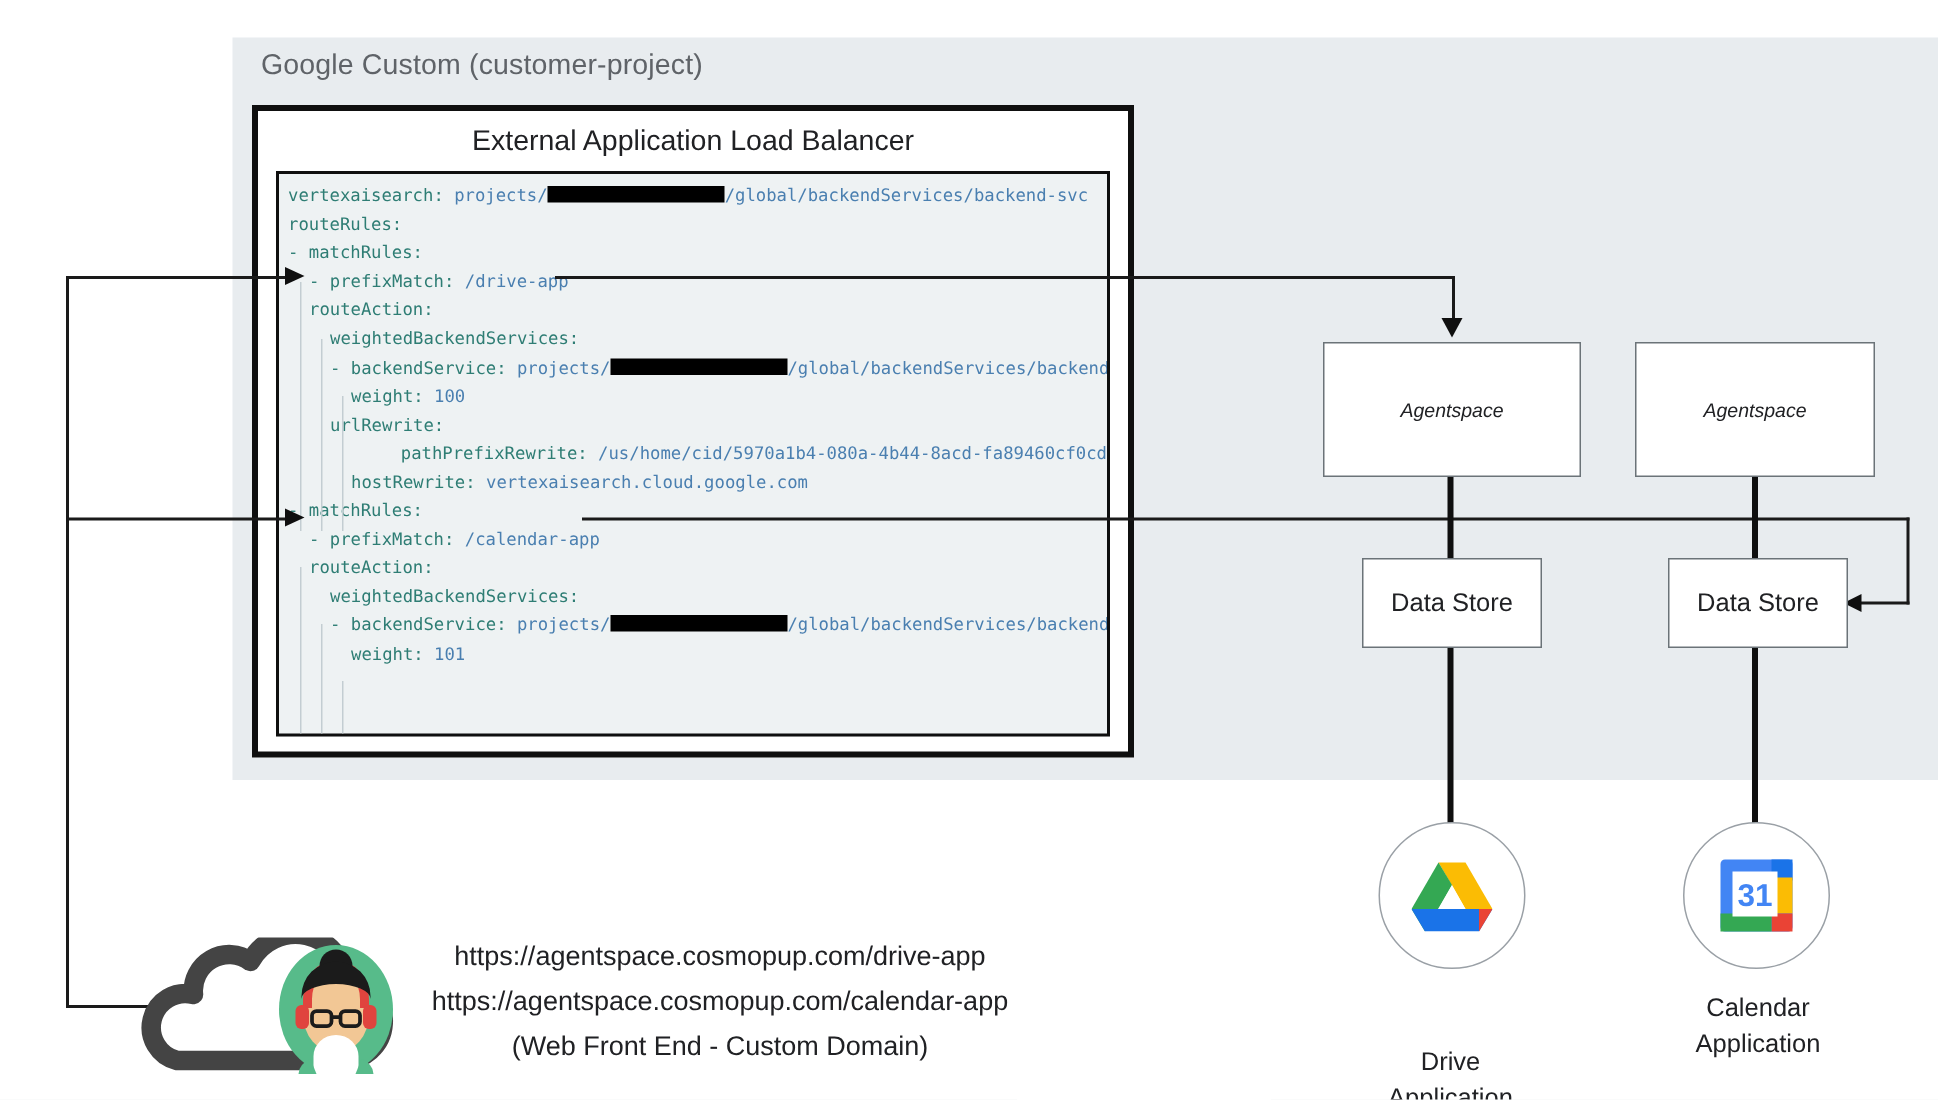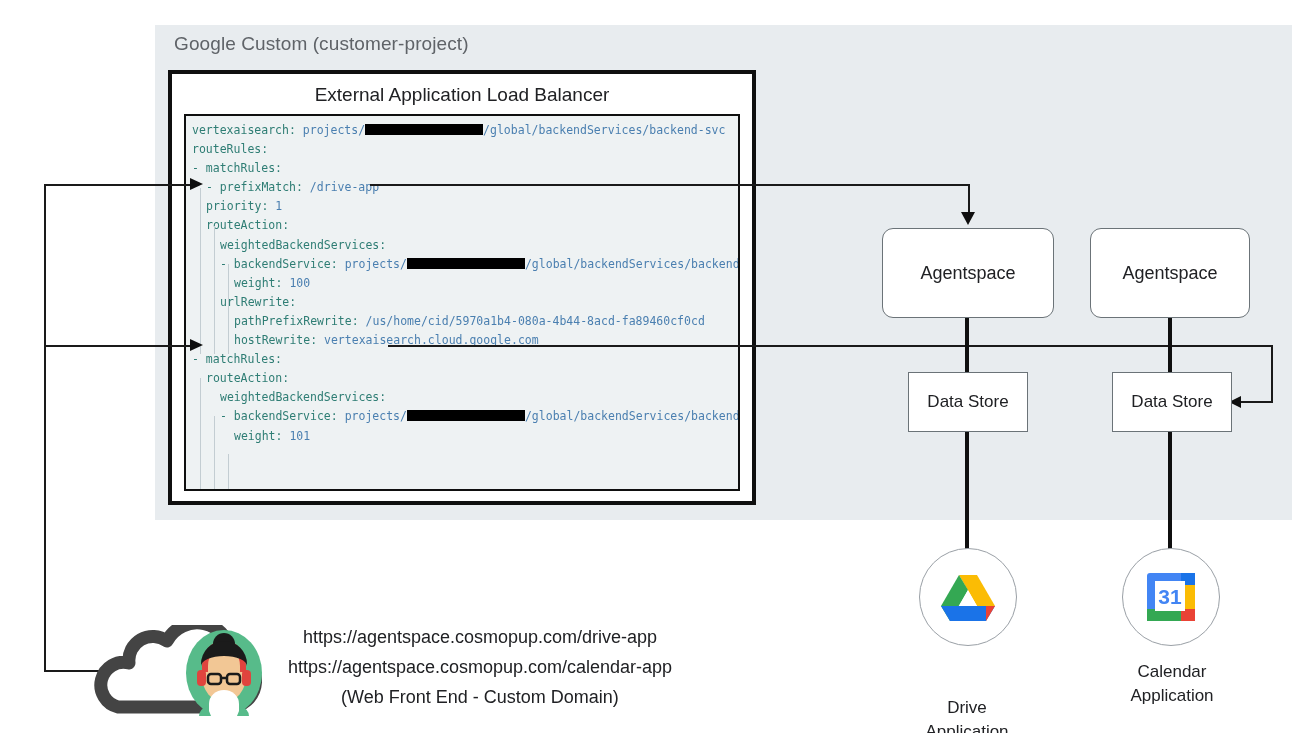--- a/index.html
+++ b/index.html
@@ -29,21 +29,21 @@
   .k{color:#2e7d74;}   
   .v{color:#4a7fb0;}   
   .n{color:#4a7fb0;}   
   .redact{display:inline-block;background:#000;height:11px;vertical-align:-1px;}
   .guide{position:absolute;width:1px;background:#c3cdd2;}
 
   
   .node{position:absolute;background:#fff;border:1.6px solid #6b7378;
         box-sizing:border-box;display:flex;align-items:center;justify-content:center;
         font-size:17px;color:#202124;}
-  .node.italic{font-size:18px;border-radius:11px;}
+  .node.italic{font-style:italic;font-size:13px;}
 
   
   .ln{position:absolute;background:#0f0f0f;}
   .ln.thin{background:#1a1a1a;}
   .arrow{position:absolute;width:0;height:0;}
   .arrow.down{border-left:7px solid transparent;border-right:7px solid transparent;
               border-top:13px solid #0f0f0f;}
   .arrow.left{border-top:6px solid transparent;border-bottom:6px solid transparent;
               border-right:12px solid #0f0f0f;}
   .arrow.right{border-top:6px solid transparent;border-bottom:6px solid transparent;
@@ -73,29 +73,29 @@
   <div class="cloud-panel-title">Google Custom (customer-project)</div>
 
   <div class="lb-box">
     <div class="lb-title">External Application Load Balancer</div>
     <div class="code-box">
       <div class="code-inner" id="code-inner">
           <div class="cl" style="padding-left: 0px;"><span class="k">vertexaisearch: </span><span class="v">projects/</span><span class="redact" style="width: 118px;"></span><span class="v">/global/backendServices/backend-svc</span></div>
           <div class="cl" style="padding-left: 0px;"><span class="k">routeRules:</span></div>
           <div class="cl" style="padding-left: 0px;"><span class="k">- matchRules:</span></div>
           <div class="cl" style="padding-left: 14px;"><span class="k">- prefixMatch: </span><span class="v">/drive-app</span></div>
-          <div class="cl" style="padding-left: 14px;"><span class="k">priority: </span><span class="n">1</span></div>
           <div class="cl" style="padding-left: 14px;"><span class="k">routeAction:</span></div>
           <div class="cl" style="padding-left: 28px;"><span class="k">weightedBackendServices:</span></div>
           <div class="cl" style="padding-left: 28px;"><span class="k">- backendService: </span><span class="v">projects/</span><span class="redact" style="width: 118px;"></span><span class="v">/global/backendServices/backend-svc</span></div>
           <div class="cl" style="padding-left: 42px;"><span class="k">weight: </span><span class="n">100</span></div>
           <div class="cl" style="padding-left: 28px;"><span class="k">urlRewrite:</span></div>
-          <div class="cl" style="padding-left: 42px;"><span class="k">pathPrefixRewrite: </span><span class="v">/us/home/cid/5970a1b4-080a-4b44-8acd-fa89460cf0cd</span></div>
+          <div class="cl" style="padding-left: 42px; text-align: right;"><span class="k">pathPrefixRewrite: </span><span class="v">/us/home/cid/5970a1b4-080a-4b44-8acd-fa89460cf0cd</span></div>
           <div class="cl" style="padding-left: 42px;"><span class="k">hostRewrite: </span><span class="v">vertexaisearch.cloud.google.com</span></div>
           <div class="cl" style="padding-left: 0px;"><span class="k">- matchRules:</span></div>
+          <div class="cl" style="padding-left: 14px;"><span class="k">- prefixMatch: </span><span class="v">/calendar-app</span></div>
           <div class="cl" style="padding-left: 14px;"><span class="k">routeAction:</span></div>
           <div class="cl" style="padding-left: 28px;"><span class="k">weightedBackendServices:</span></div>
           <div class="cl" style="padding-left: 28px;"><span class="k">- backendService: </span><span class="v">projects/</span><span class="redact" style="width: 118px;"></span><span class="v">/global/backendServices/backend-svc</span></div>
           <div class="cl" style="padding-left: 42px;"><span class="k">weight: </span><span class="n">101</span></div>
           <div class="guide" style="left: 14px; top: 72px; height: 166px;"></div>
           <div class="guide" style="left: 28px; top: 110px; height: 128px;"></div>
           <div class="guide" style="left: 42px; top: 148px; height: 90px;"></div>
           <div class="guide" style="left: 14px; top: 262px; height: 148px;"></div>
           <div class="guide" style="left: 28px; top: 300px; height: 110px;"></div>
           <div class="guide" style="left: 42px; top: 338px; height: 72px;"></div>

